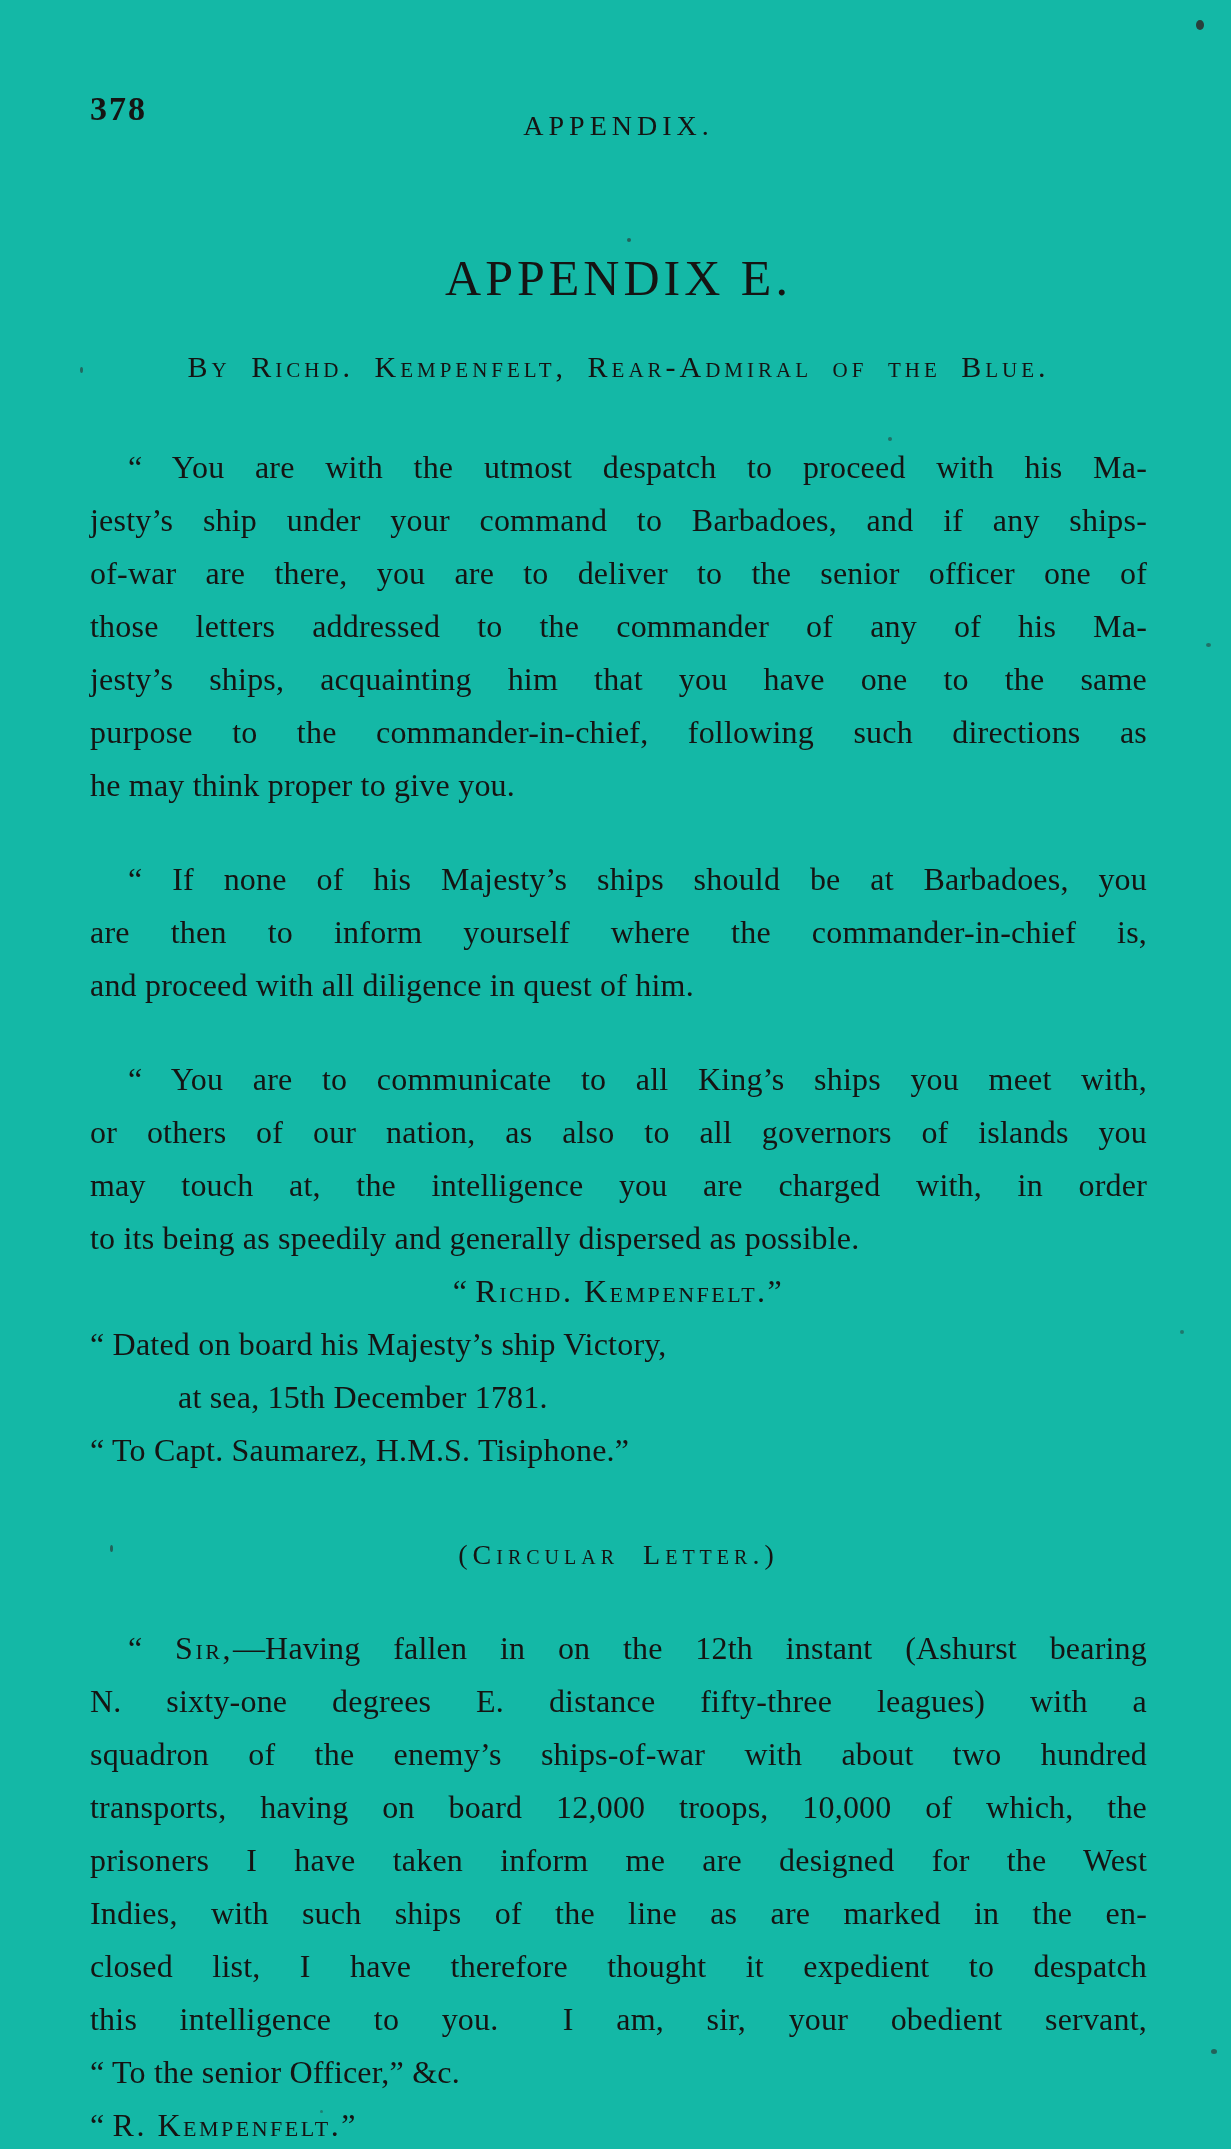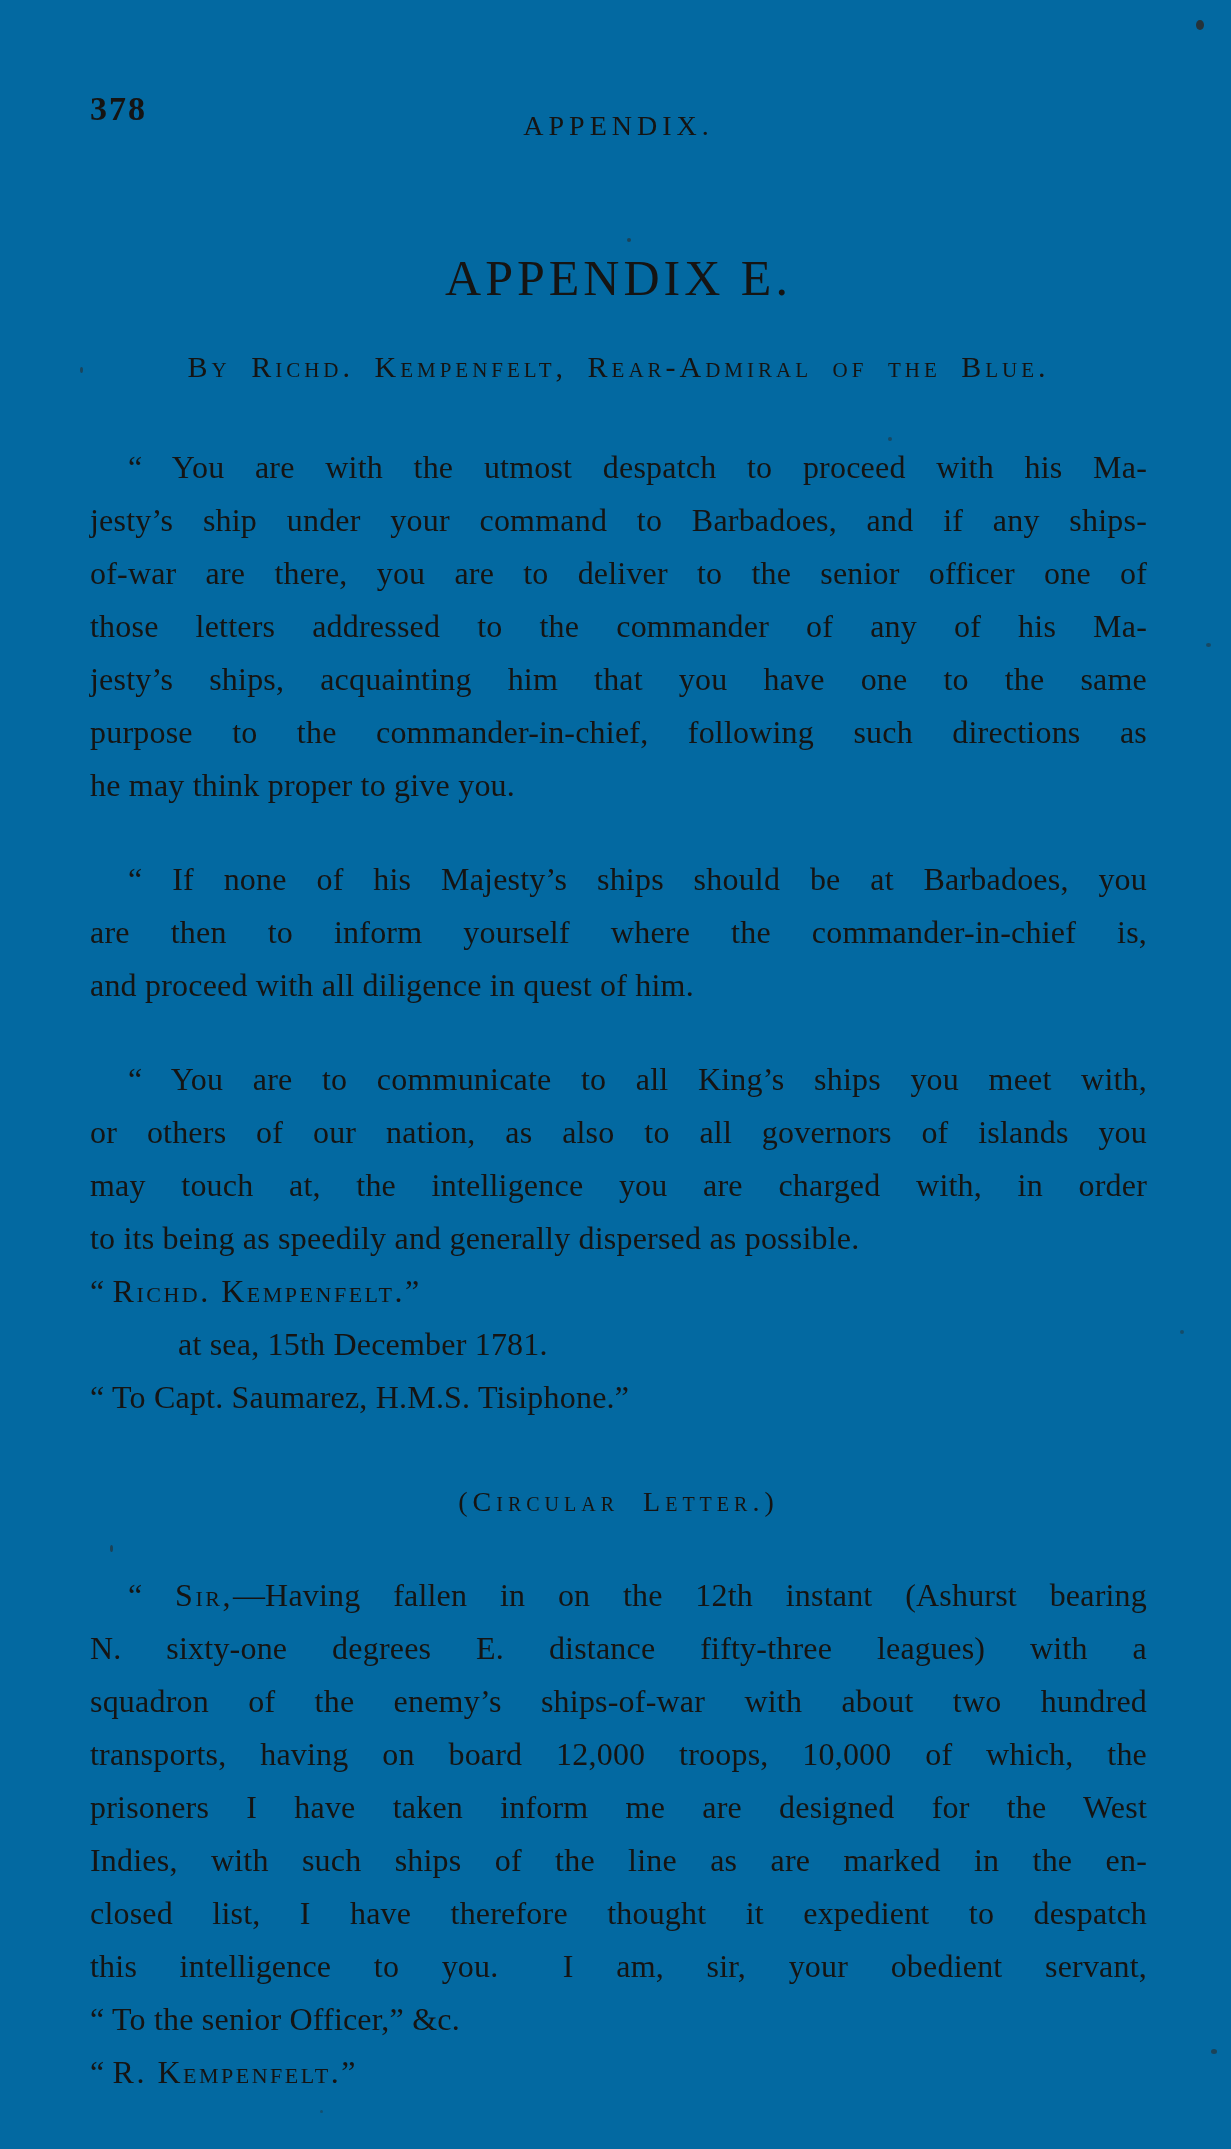--- a/index.html
+++ b/index.html
@@ -1,21 +1,21 @@
 <!DOCTYPE html>
 <html><head>
 <meta charset="utf-8">
 <style>
   html, body { margin: 0; padding: 0; background: #e8e8e4; }
   .page {
     position: relative;
     width: 1231px;
     height: 2149px;
     margin: 0 auto;
-    background: #0369a1;
+    background: #14b8a6;
     color: #151413;
     font-family: "Liberation Serif", "DejaVu Serif", serif;
     overflow: hidden;
   }
   .page-header {
     position: absolute;
     top: 90px;
     left: 90px;
     width: 1057px;
     height: 44px;
@@ -64,21 +64,21 @@
     left: 90px;
     width: 1057px;
     font-size: 32px;
     line-height: 53px;
     letter-spacing: 0.2px;
   }
   .t-line { text-align: justify; text-align-last: justify; }
   .t-line.end { text-align-last: left; }
   .t-line.first { text-indent: 38px; margin-top: 41px; }
   .sc { font-variant: small-caps; letter-spacing: 2.5px; }
-  .signature-line { text-align: left; }
+  .signature-line { text-align: center; }
   .address-line { text-align: left; }
   .address-line.indent { padding-left: 88px; }
   .section-heading {
     text-align: center;
     margin-top: 50px;
     margin-bottom: 27px;
   }
   .section-heading .sc { letter-spacing: 5px; word-spacing: 12px; font-size: 28px; }
   .closing-line { display: flex; justify-content: space-between; flex-direction: column; }
   .speck { position: absolute; background: #2b2a28; border-radius: 50%; }
@@ -113,20 +113,21 @@
         <div class="t-line end">and proceed with all diligence in quest of him.</div>
       </div>
       <div class="para">
         <div class="t-line first">“ You are to communicate to all King’s ships you meet with,</div>
         <div class="t-line">or others of our nation, as also to all governors of islands you</div>
         <div class="t-line">may touch at, the intelligence you are charged with, in order</div>
         <div class="t-line end">to its being as speedily and generally dispersed as possible.</div>
       </div>
       <div class="signature-line"><span>“ </span><span class="sc">Richd. Kempenfelt.”</span></div>
       <div class="address">
+        <div class="address-line">“ Dated on board his Majesty’s ship Victory,</div>
         <div class="address-line indent">at sea, 15th December 1781.</div>
         <div class="address-line">“ To Capt. Saumarez, H.M.S. Tisiphone.”</div>
       </div>
       <div class="section-heading"><span class="sc">(Circular Letter.)</span></div>
       <div class="para">
         <div class="t-line first"><span>“ </span><span class="sc">Sir,</span><span>—Having fallen in on the 12th instant (Ashurst bearing</span></div>
         <div class="t-line">N. sixty-one degrees E. distance fifty-three leagues) with a</div>
         <div class="t-line">squadron of the enemy’s ships-of-war with about two hundred</div>
         <div class="t-line">transports, having on board 12,000 troops, 10,000 of which, the</div>
         <div class="t-line">prisoners I have taken inform me are designed for the West</div>

